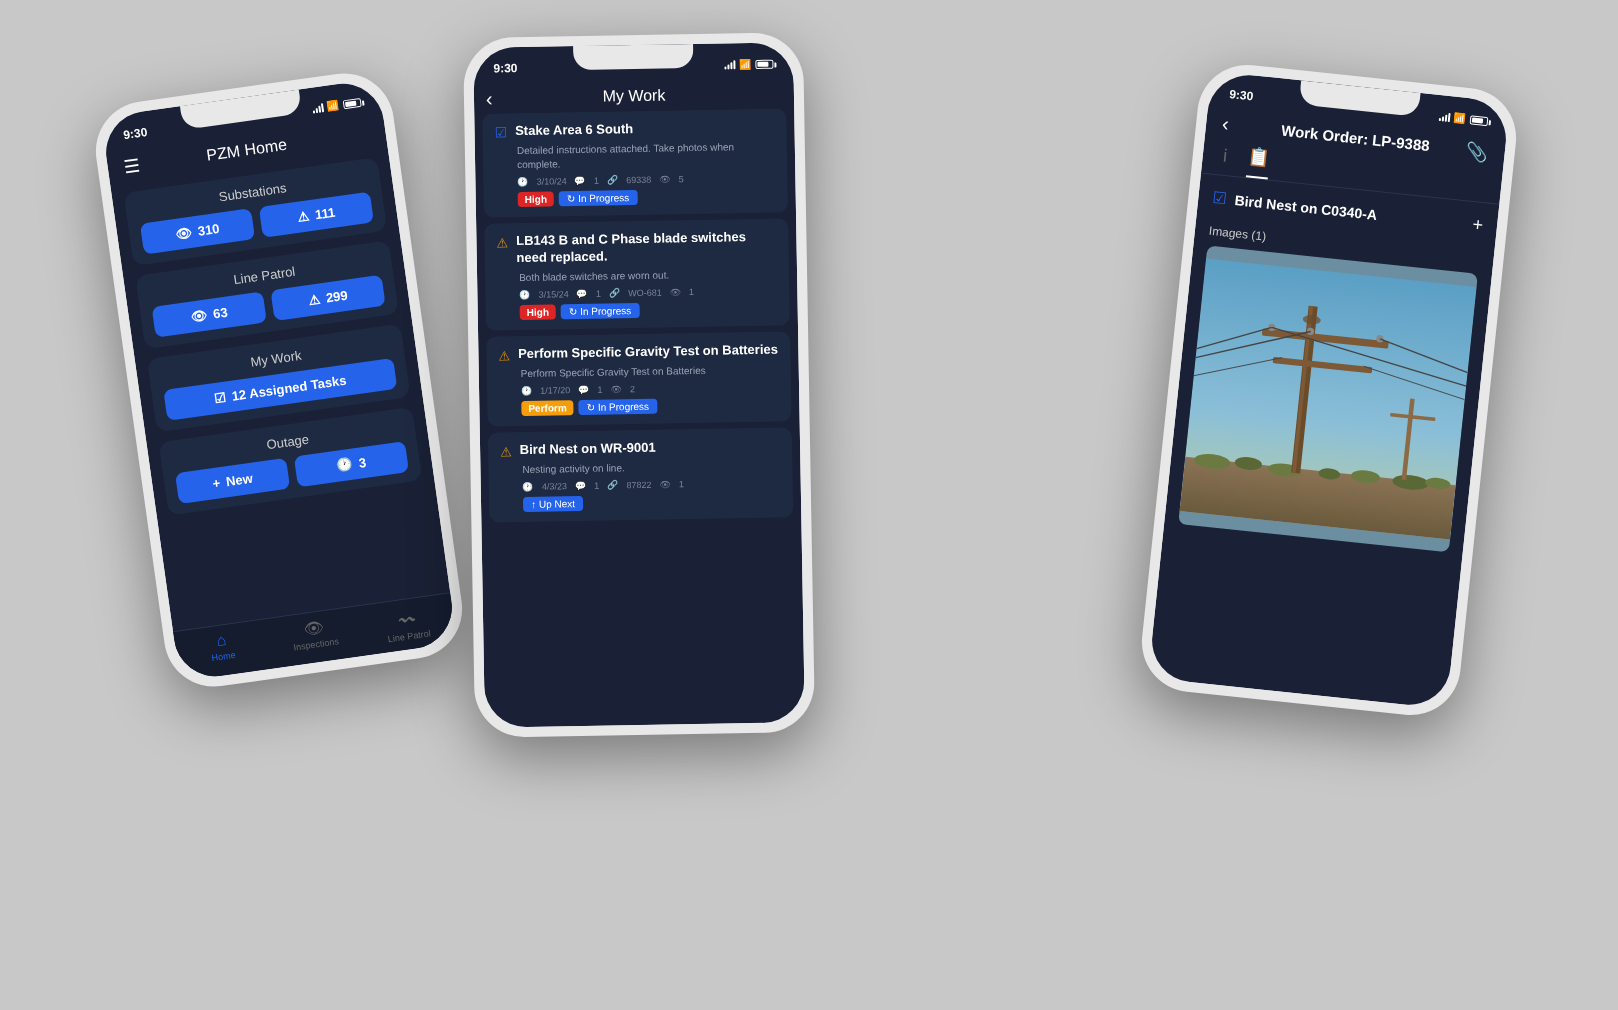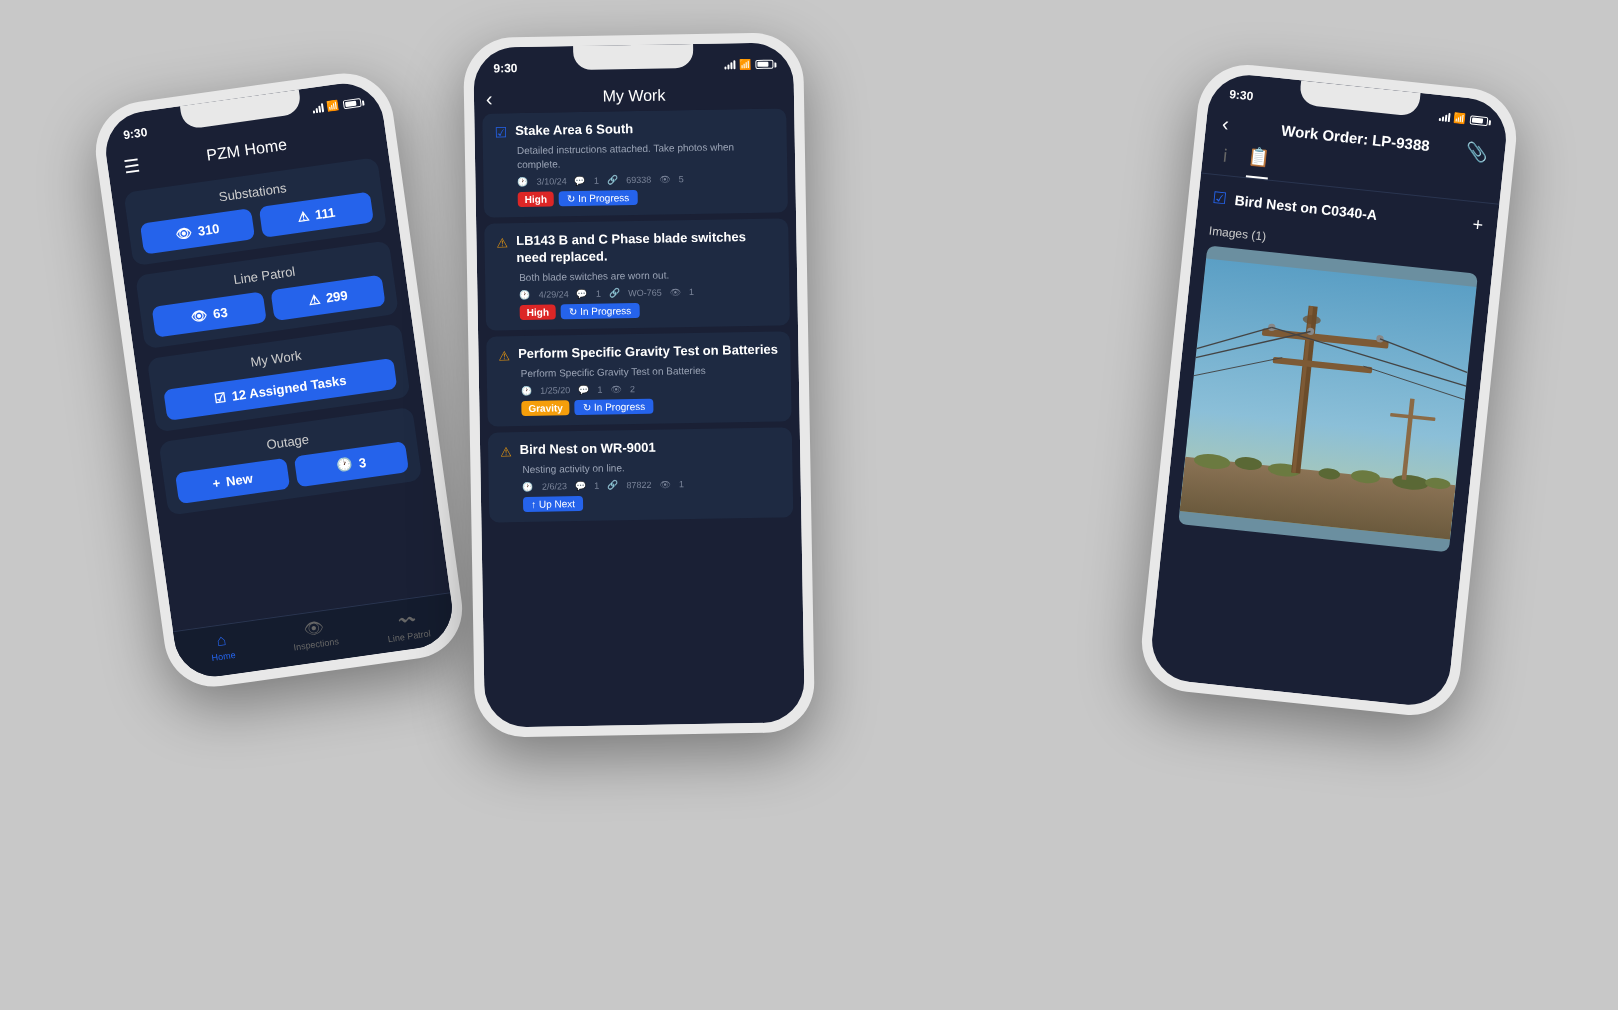--- a/index.html
+++ b/index.html
@@ -621,63 +621,63 @@
           </div>
 
           <div class="work-item">
             <div class="work-item-header">
               <span class="work-warn">⚠</span>
               <span class="work-item-title">LB143 B and C Phase blade switches need replaced.</span>
             </div>
             <div class="work-item-desc">Both blade switches are worn out.</div>
             <div class="work-meta">
               <span>🕐</span>
-                <span>4/29/24</span>
+                <span>3/15/24</span>
               <span>💬</span>
                 <span>1</span>
               <span>🔗</span>
-                <span>WO-765</span>
+                <span>WO-681</span>
               <span>👁</span>
                 <span>1</span>
             </div>
             <div class="work-tags">
               <span class="tag-high">High</span>
               <span class="tag-inprogress">↻ In Progress</span>
             </div>
           </div>
 
           <div class="work-item">
             <div class="work-item-header">
               <span class="work-warn">⚠</span>
               <span class="work-item-title">Perform Specific Gravity Test on Batteries</span>
             </div>
             <div class="work-item-desc">Perform Specific Gravity Test on Batteries</div>
             <div class="work-meta">
               <span>🕐</span>
-                <span>1/25/20</span>
+                <span>1/17/20</span>
               <span>💬</span>
                 <span>1</span>
               <span>👁</span>
                 <span>2</span>
             </div>
             <div class="work-tags">
-              <span class="tag-medium">Gravity</span>
+              <span class="tag-medium">Perform</span>
               <span class="tag-inprogress">↻ In Progress</span>
             </div>
           </div>
 
           <div class="work-item">
             <div class="work-item-header">
               <span class="work-warn">⚠</span>
               <span class="work-item-title">Bird Nest on WR-9001</span>
             </div>
             <div class="work-item-desc">Nesting activity on line.</div>
             <div class="work-meta">
               <span>🕐</span>
-                <span>2/6/23</span>
+                <span>4/3/23</span>
               <span>💬</span>
                 <span>1</span>
               <span>🔗</span>
                 <span>87822</span>
               <span>👁</span>
                 <span>1</span>
             </div>
             <div class="work-tags">
               <span class="tag-upnext">↑ Up Next</span>
             </div>

